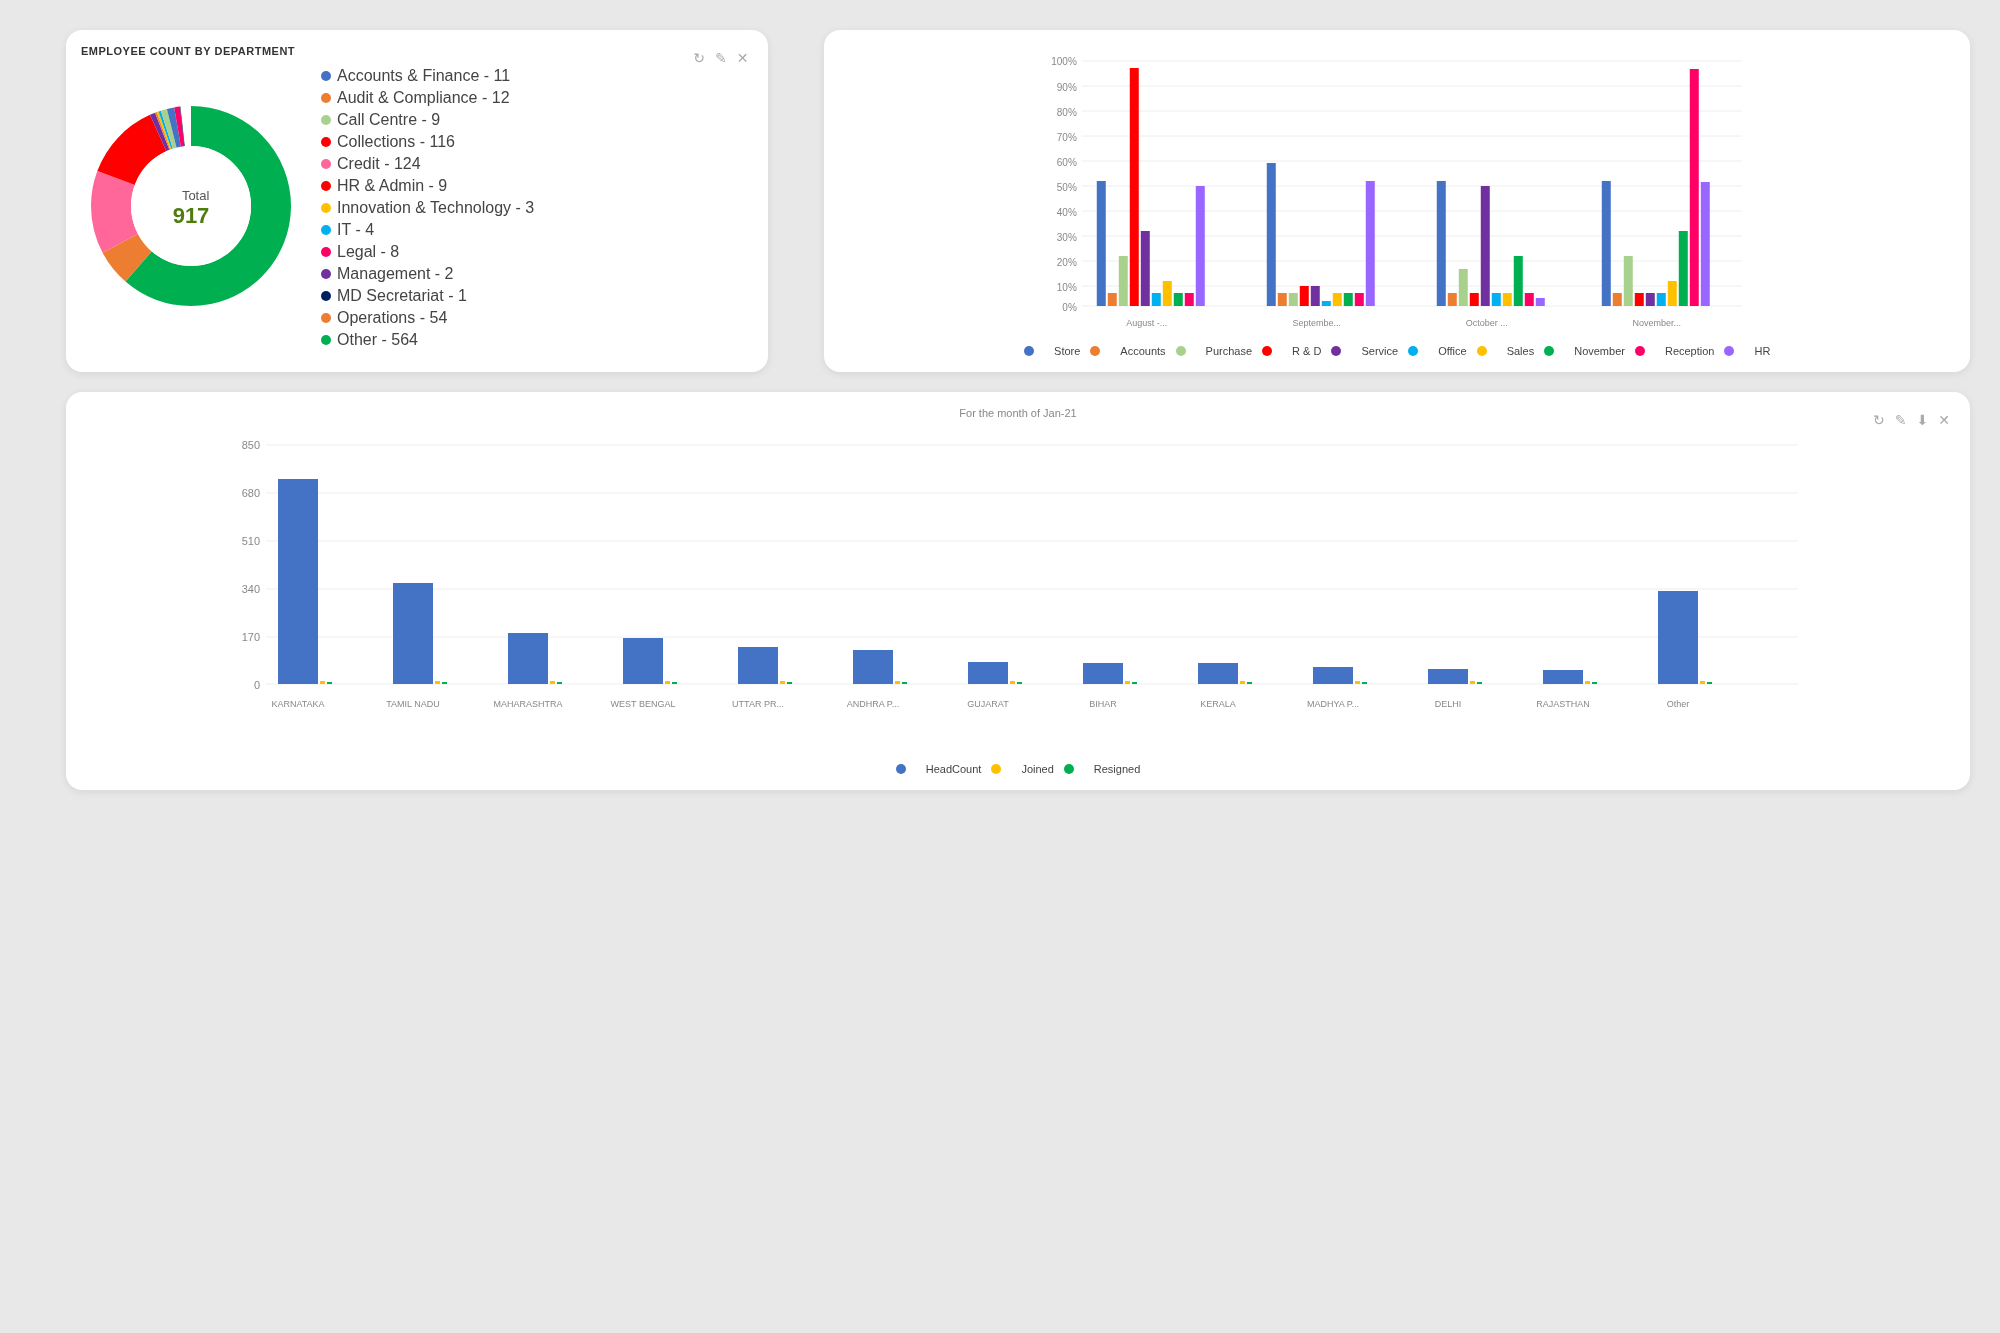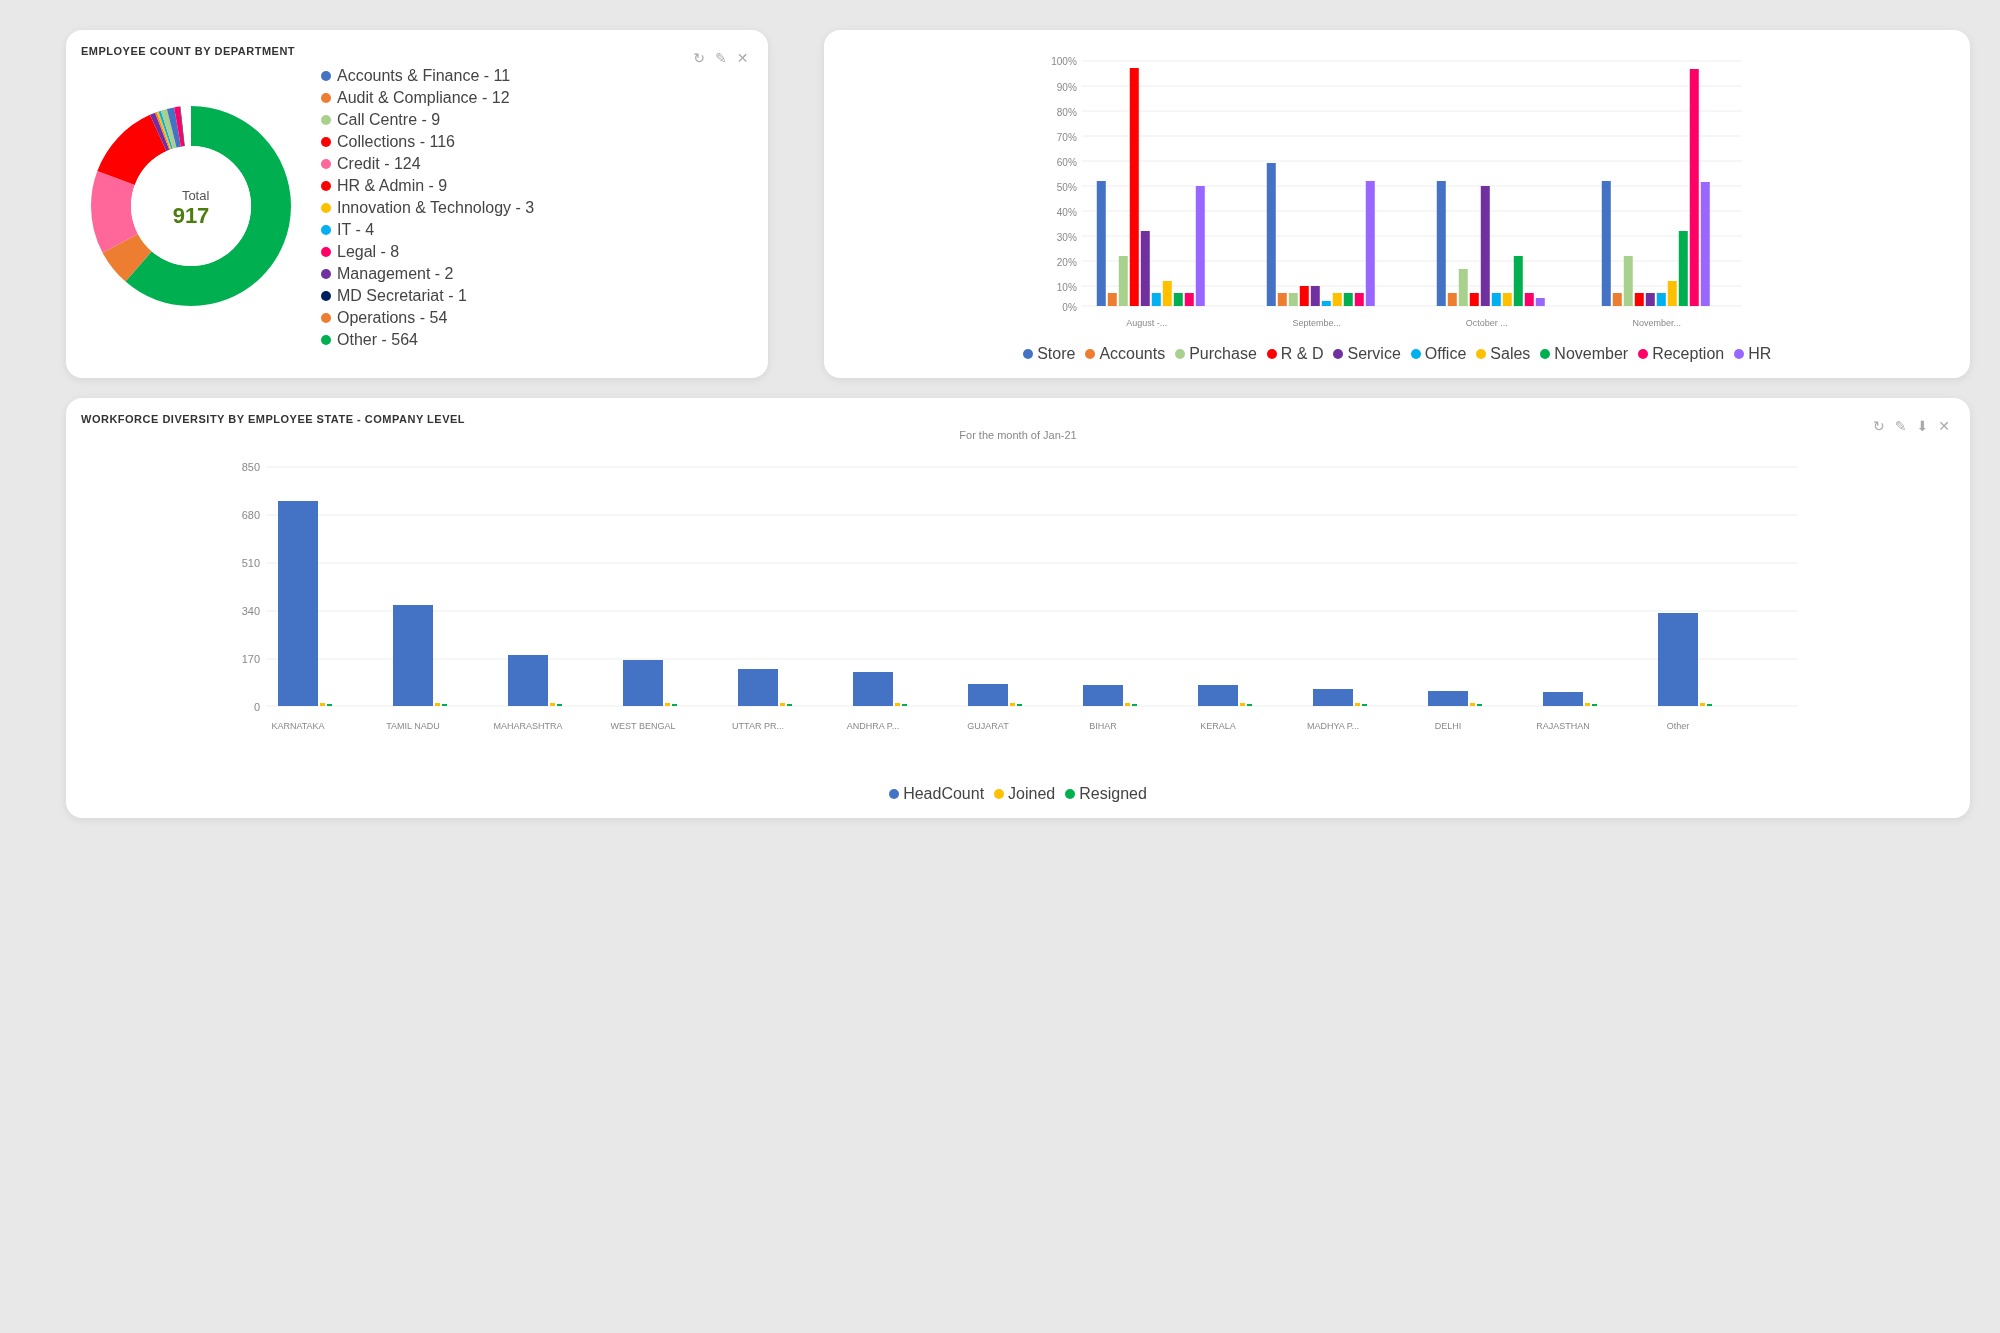--- a/index.html
+++ b/index.html
@@ -110,22 +110,22 @@
     .chart-legend {
       display: flex;
       flex-wrap: wrap;
       gap: 10px;
       margin-top: 10px;
       justify-content: center;
     }
     .chart-legend-item {
       display: flex;
       align-items: center;
-      gap: 4px;
-      font-size: 16px;
+      gap: 20px;
+      font-size: 11px;
       color: #444;
     }
     .chart-legend-dot {
       width: 10px;
       height: 10px;
       border-radius: 50%;
     }
 
     
     .workforce-chart-area {
@@ -349,21 +349,20 @@
           <span>Reception</span>
         </div>
         <div class="chart-legend-item">
           <span class="chart-legend-dot" style="background:#9966FF"></span>
           <span>HR</span>
         </div>
       </div>
   </div>
 
   <div class="card card-full">
-    <div class="card-title">WORKFORCE DIVERSITY BY EMPLOYEE STATE - COMPANY LEVEL</div>
     <div class="card-icons">
       <span class="card-icon-btn">↻</span>
       <span class="card-icon-btn">✎</span>
       <span class="card-icon-btn">⬇</span>
       <span class="card-icon-btn">✕</span>
     </div>
     <div class="card-subtitle">For the month of Jan-21</div>
     <div class="workforce-chart-area">
       <svg width="100%" height="320" viewBox="0 0 1600 320">
 

